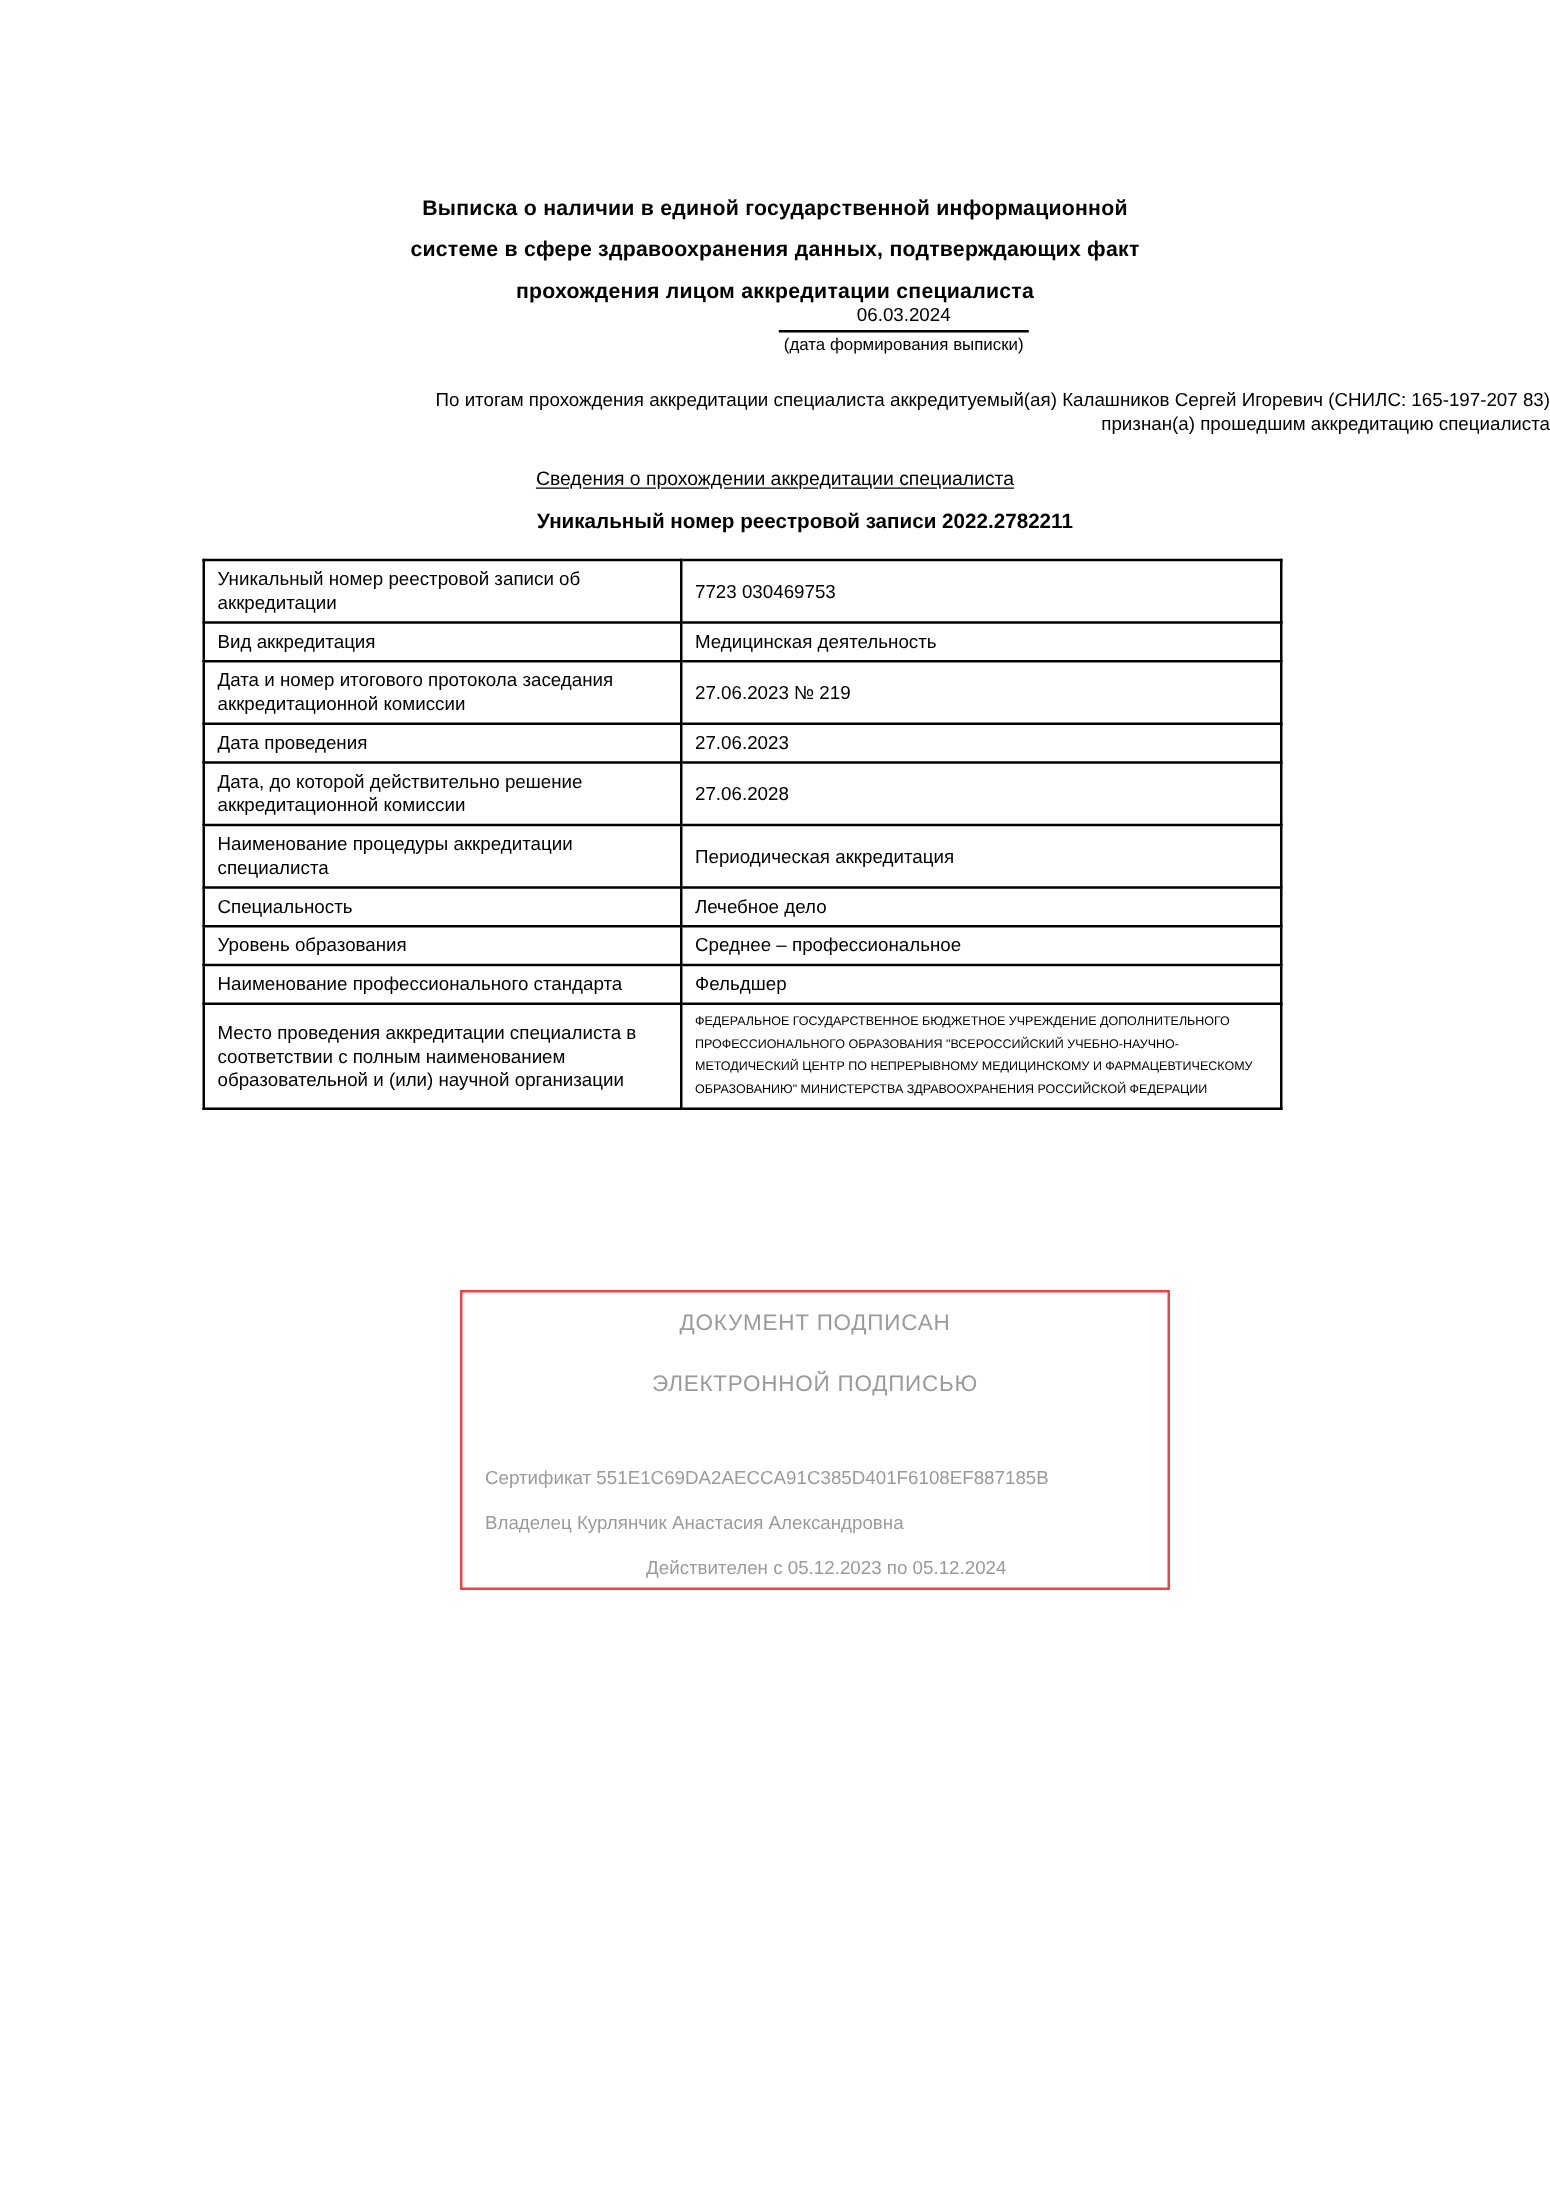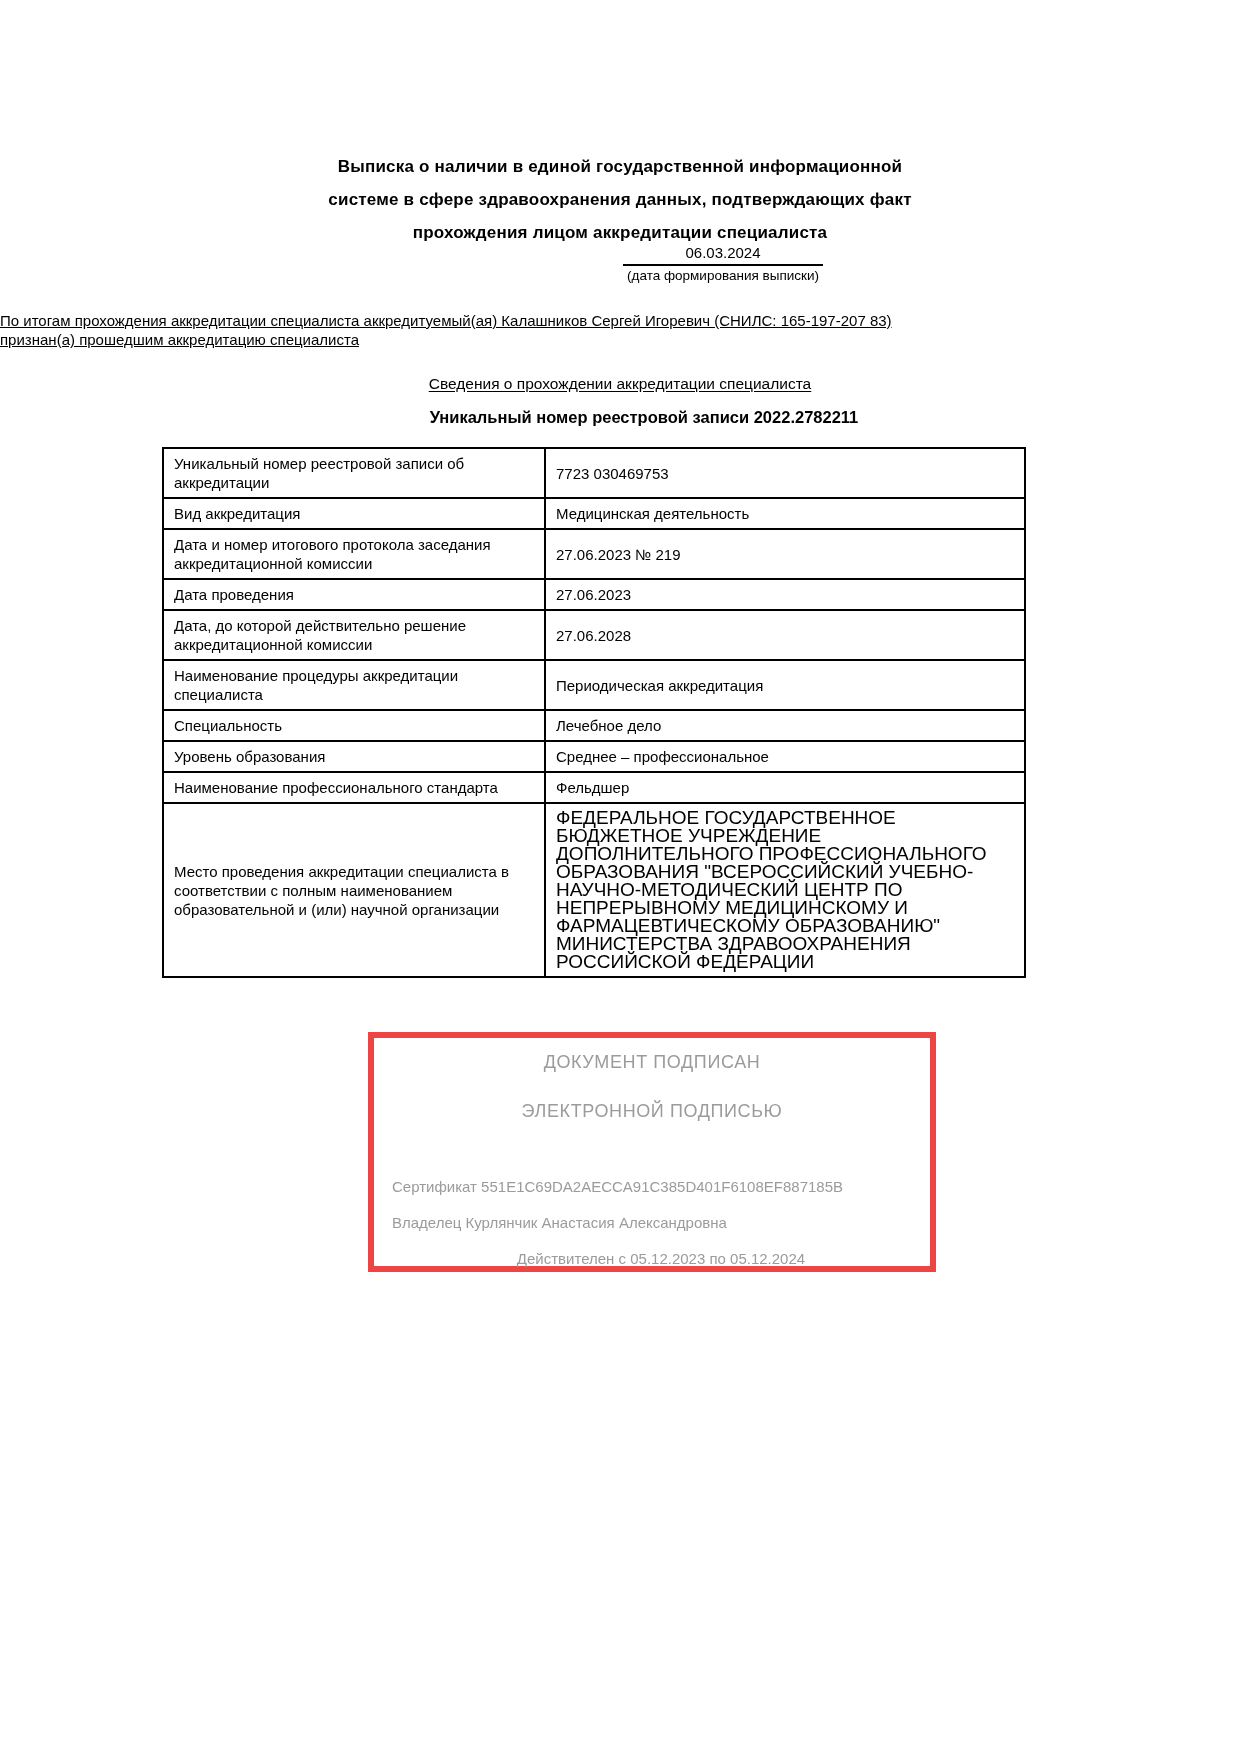--- a/index.html
+++ b/index.html
@@ -36,24 +36,23 @@
     white-space:nowrap;
   }
   .date-caption {
     margin-top:2px;
     font-size:13.5px;
     white-space:nowrap;
   }
   .intro {
     position:absolute;
     top:311px; left:0; width:100%;
-    text-align:left;
+    text-align:right;
     font-size:15px;
     line-height:19px;
-    text-decoration:underline;
   }
   .section-heading {
     position:absolute;
     top:375px; left:0; width:100%;
     text-align:center;
     font-size:15.5px;
     text-decoration:underline;
     text-underline-offset:2px;
   }
   .record-number {
@@ -72,26 +71,26 @@
     table-layout:fixed;
     font-size:15px;
   }
   table.acc-table td {
     border:2px solid #000000;
     padding:5px 10px;
     vertical-align:middle;
     line-height:19px;
   }
   table.acc-table td.lbl { width:382px; }
-  table.acc-table tr.org-row td.val { font-size:19px; line-height:18px;border-radius:10px; }
+  table.acc-table tr.org-row td.val { font-size:10px; line-height:18px;border-radius:10px; }
   .sign-box {
     position:absolute;
     top:1032px; left:368px;
     width:568px; height:240px;
-    border:6px solid #ef4444;
+    border:2px solid #ef4444;
     color:#9b9b9b;
     background:#ffffff;
   }
   .sign-head {
     text-align:center;
     font-size:18px;
     letter-spacing:0.6px;
     white-space:nowrap;
   }
   .sign-head.first { margin-top:14px; }

